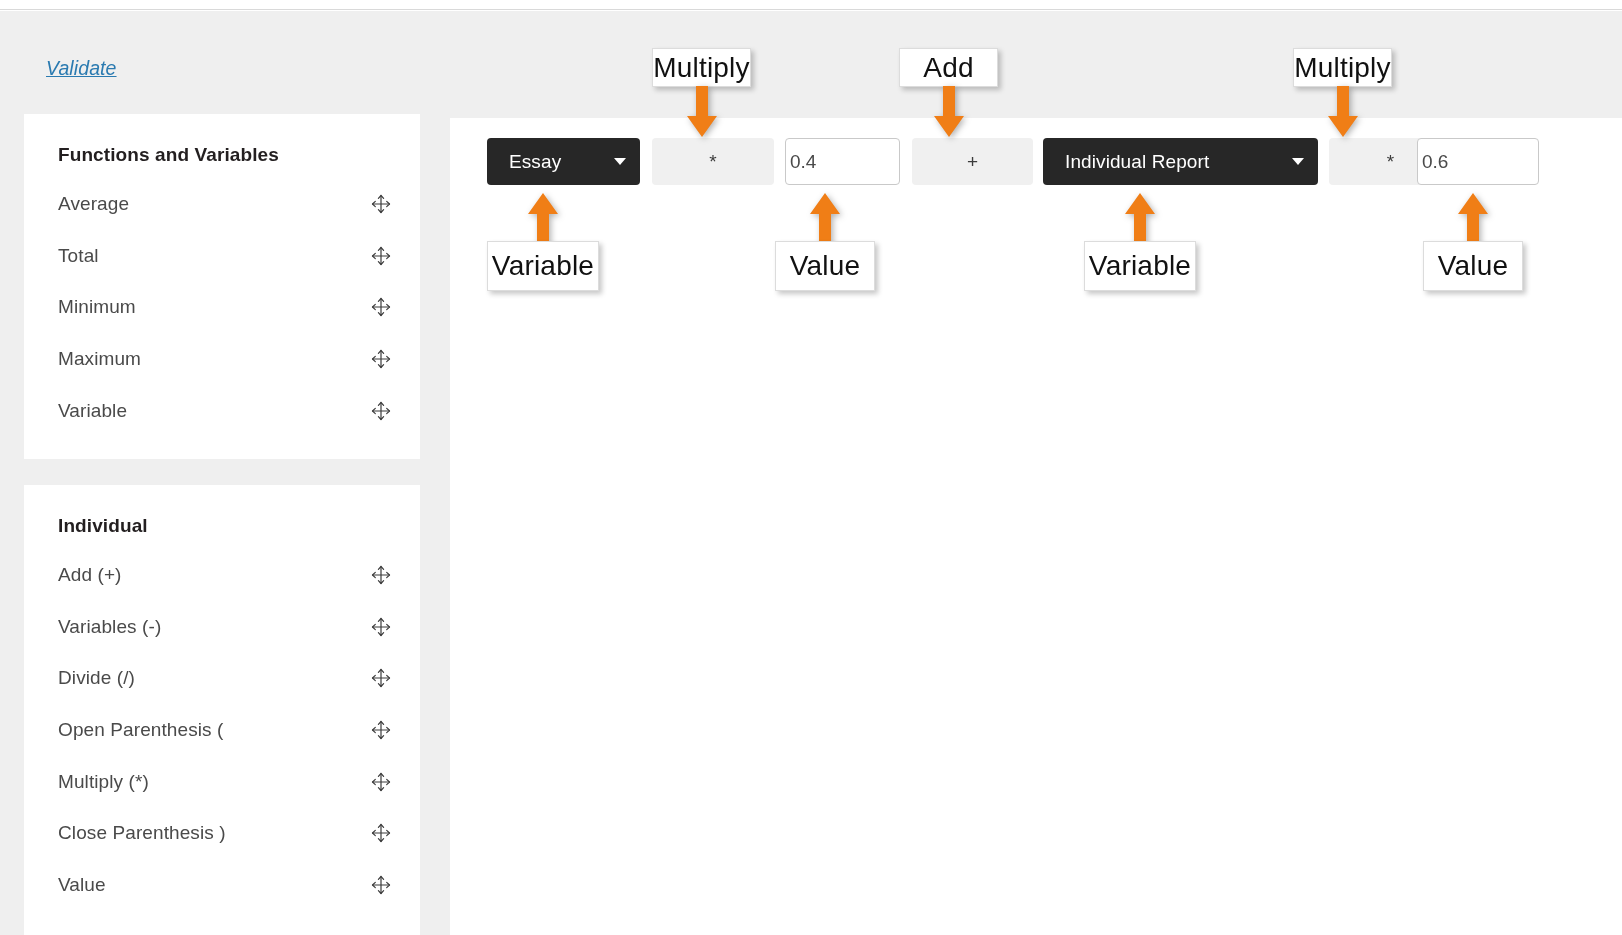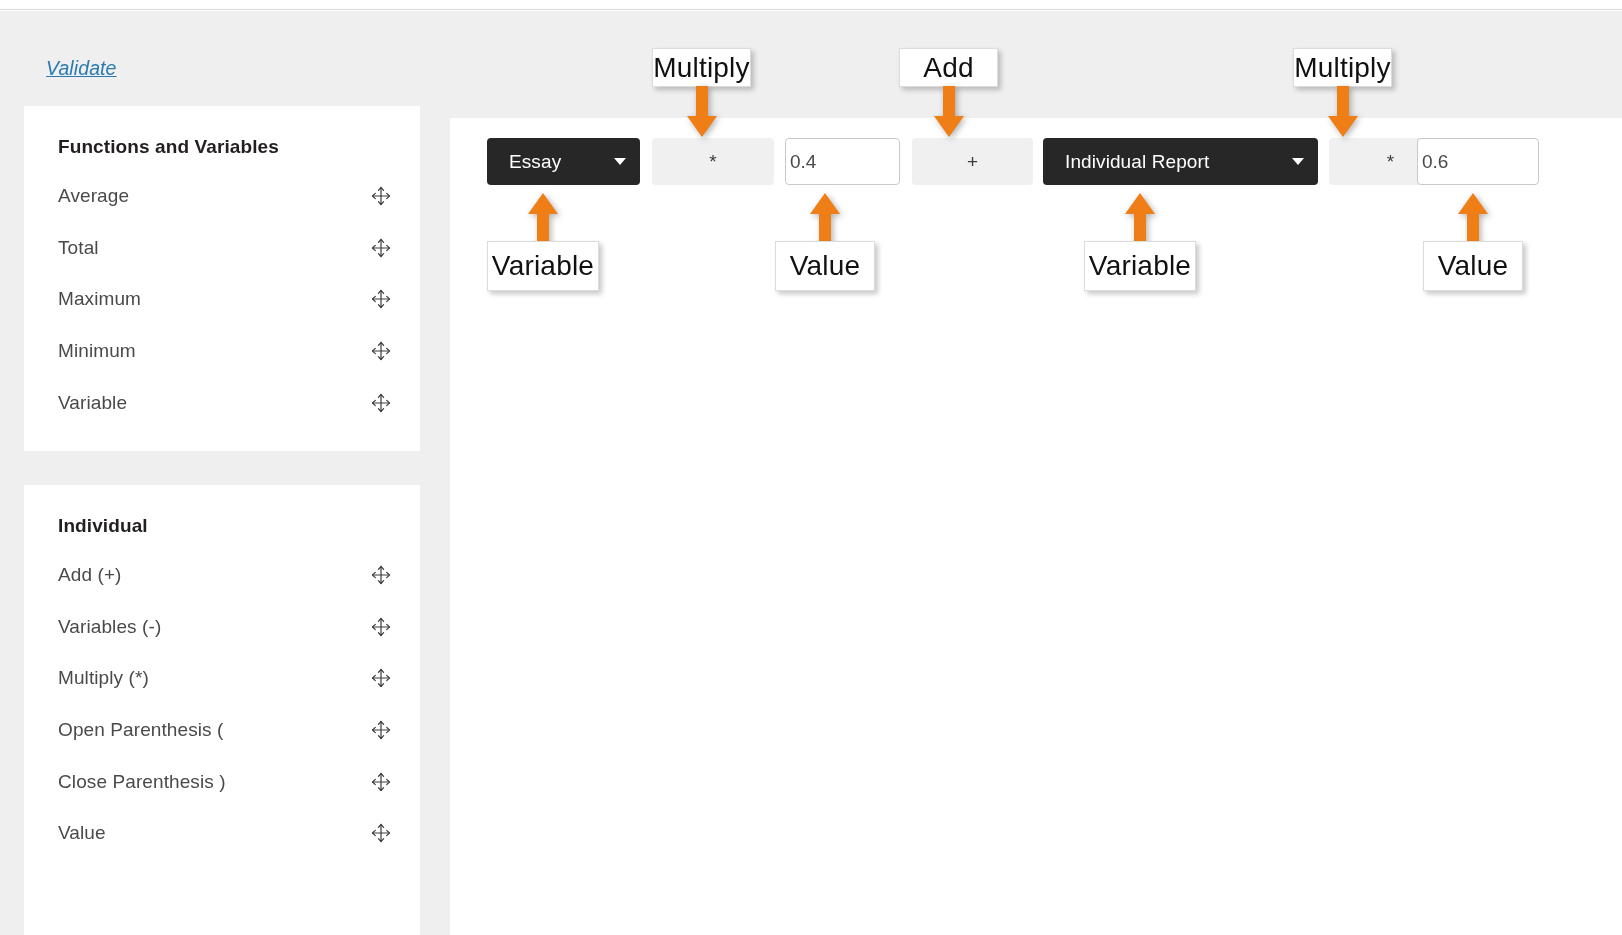--- a/index.html
+++ b/index.html
@@ -61,21 +61,21 @@
     left: 450px; top: 118px;
     width: 1172px; height: 817px;
     background: #ffffff;
   }
 
   
   .card {
     position: absolute;
     background: #ffffff;
   }
-  #card-functions { left: 24px; top: 106px; width: 396px; height: 345px; }
+  #card-functions { left: 24px; top: 114px; width: 396px; height: 345px; }
   #card-operators { left: 24px; top: 485px; width: 396px; height: 450px; }
 
   .card-title {
     font-size: 19px;
     font-weight: bold;
     color: #231f20;
     padding-left: 34px;
     padding-top: 30px;
     letter-spacing: 0.1px;
   }
@@ -222,33 +222,33 @@
           <svg width="24" height="24" viewBox="0 0 24 24">
               <g fill="none" stroke="#3c3c3c" stroke-width="1.2" stroke-linecap="round" stroke-linejoin="round">
                 <path d="M12 3.5v17M3.5 12h17"></path>
                 <path d="M12 3.5l-2.6 2.8M12 3.5l2.6 2.8M12 20.5l-2.6-2.8M12 20.5l2.6-2.8M3.5 12l2.8-2.6M3.5 12l2.8 2.6M20.5 12l-2.8-2.6M20.5 12l-2.8 2.6"></path>
               </g>
             </svg>
         </span>
       </div>
 
       <div class="list-row">
+        <span class="list-row-label">Minimum</span>
+        <span class="drag-handle">
+          <svg width="24" height="24" viewBox="0 0 24 24">
+              <g fill="none" stroke="#3c3c3c" stroke-width="1.2" stroke-linecap="round" stroke-linejoin="round">
+                <path d="M12 3.5v17M3.5 12h17"></path>
+                <path d="M12 3.5l-2.6 2.8M12 3.5l2.6 2.8M12 20.5l-2.6-2.8M12 20.5l2.6-2.8M3.5 12l2.8-2.6M3.5 12l2.8 2.6M20.5 12l-2.8-2.6M20.5 12l-2.8 2.6"></path>
+              </g>
+            </svg>
+        </span>
+      </div>
+
+      <div class="list-row">
         <span class="list-row-label">Maximum</span>
-        <span class="drag-handle">
-          <svg width="24" height="24" viewBox="0 0 24 24">
-              <g fill="none" stroke="#3c3c3c" stroke-width="1.2" stroke-linecap="round" stroke-linejoin="round">
-                <path d="M12 3.5v17M3.5 12h17"></path>
-                <path d="M12 3.5l-2.6 2.8M12 3.5l2.6 2.8M12 20.5l-2.6-2.8M12 20.5l2.6-2.8M3.5 12l2.8-2.6M3.5 12l2.8 2.6M20.5 12l-2.8-2.6M20.5 12l-2.8 2.6"></path>
-              </g>
-            </svg>
-        </span>
-      </div>
-
-      <div class="list-row">
-        <span class="list-row-label">Minimum</span>
         <span class="drag-handle">
           <svg width="24" height="24" viewBox="0 0 24 24">
               <g fill="none" stroke="#3c3c3c" stroke-width="1.2" stroke-linecap="round" stroke-linejoin="round">
                 <path d="M12 3.5v17M3.5 12h17"></path>
                 <path d="M12 3.5l-2.6 2.8M12 3.5l2.6 2.8M12 20.5l-2.6-2.8M12 20.5l2.6-2.8M3.5 12l2.8-2.6M3.5 12l2.8 2.6M20.5 12l-2.8-2.6M20.5 12l-2.8 2.6"></path>
               </g>
             </svg>
         </span>
       </div>
 
@@ -288,35 +288,46 @@
         <span class="drag-handle">
           <svg width="24" height="24" viewBox="0 0 24 24">
               <g fill="none" stroke="#3c3c3c" stroke-width="1.2" stroke-linecap="round" stroke-linejoin="round">
                 <path d="M12 3.5v17M3.5 12h17"></path>
                 <path d="M12 3.5l-2.6 2.8M12 3.5l2.6 2.8M12 20.5l-2.6-2.8M12 20.5l2.6-2.8M3.5 12l2.8-2.6M3.5 12l2.8 2.6M20.5 12l-2.8-2.6M20.5 12l-2.8 2.6"></path>
               </g>
             </svg>
         </span>
       </div>
 
+      <div class="list-row">
+        <span class="list-row-label">Divide (/)</span>
+        <span class="drag-handle">
+          <svg width="24" height="24" viewBox="0 0 24 24">
+              <g fill="none" stroke="#3c3c3c" stroke-width="1.2" stroke-linecap="round" stroke-linejoin="round">
+                <path d="M12 3.5v17M3.5 12h17"></path>
+                <path d="M12 3.5l-2.6 2.8M12 3.5l2.6 2.8M12 20.5l-2.6-2.8M12 20.5l2.6-2.8M3.5 12l2.8-2.6M3.5 12l2.8 2.6M20.5 12l-2.8-2.6M20.5 12l-2.8 2.6"></path>
+              </g>
+            </svg>
+        </span>
+      </div>
+
+      <div class="list-row">
+        <span class="list-row-label">Open Parenthesis (</span>
+        <span class="drag-handle">
+          <svg width="24" height="24" viewBox="0 0 24 24">
+              <g fill="none" stroke="#3c3c3c" stroke-width="1.2" stroke-linecap="round" stroke-linejoin="round">
+                <path d="M12 3.5v17M3.5 12h17"></path>
+                <path d="M12 3.5l-2.6 2.8M12 3.5l2.6 2.8M12 20.5l-2.6-2.8M12 20.5l2.6-2.8M3.5 12l2.8-2.6M3.5 12l2.8 2.6M20.5 12l-2.8-2.6M20.5 12l-2.8 2.6"></path>
+              </g>
+            </svg>
+        </span>
+      </div>
 
       <div class="list-row">
         <span class="list-row-label">Multiply (*)</span>
-        <span class="drag-handle">
-          <svg width="24" height="24" viewBox="0 0 24 24">
-              <g fill="none" stroke="#3c3c3c" stroke-width="1.2" stroke-linecap="round" stroke-linejoin="round">
-                <path d="M12 3.5v17M3.5 12h17"></path>
-                <path d="M12 3.5l-2.6 2.8M12 3.5l2.6 2.8M12 20.5l-2.6-2.8M12 20.5l2.6-2.8M3.5 12l2.8-2.6M3.5 12l2.8 2.6M20.5 12l-2.8-2.6M20.5 12l-2.8 2.6"></path>
-              </g>
-            </svg>
-        </span>
-      </div>
-
-      <div class="list-row">
-        <span class="list-row-label">Open Parenthesis (</span>
         <span class="drag-handle">
           <svg width="24" height="24" viewBox="0 0 24 24">
               <g fill="none" stroke="#3c3c3c" stroke-width="1.2" stroke-linecap="round" stroke-linejoin="round">
                 <path d="M12 3.5v17M3.5 12h17"></path>
                 <path d="M12 3.5l-2.6 2.8M12 3.5l2.6 2.8M12 20.5l-2.6-2.8M12 20.5l2.6-2.8M3.5 12l2.8-2.6M3.5 12l2.8 2.6M20.5 12l-2.8-2.6M20.5 12l-2.8 2.6"></path>
               </g>
             </svg>
         </span>
       </div>
 

